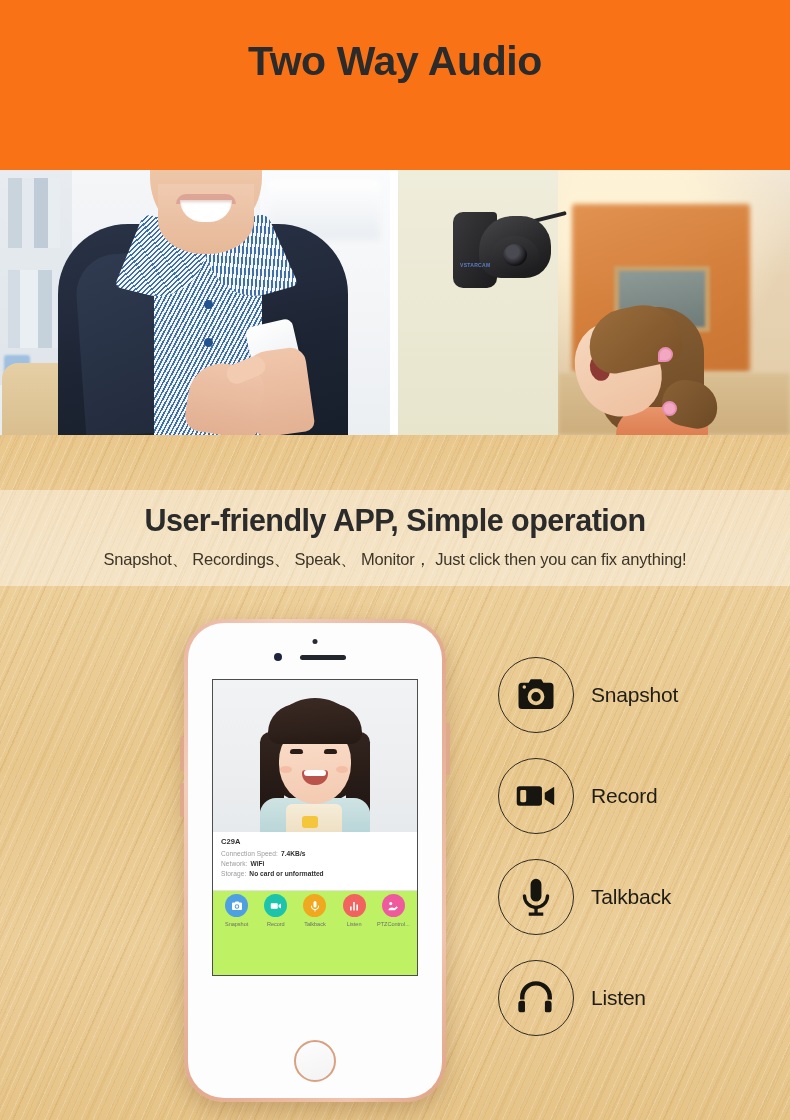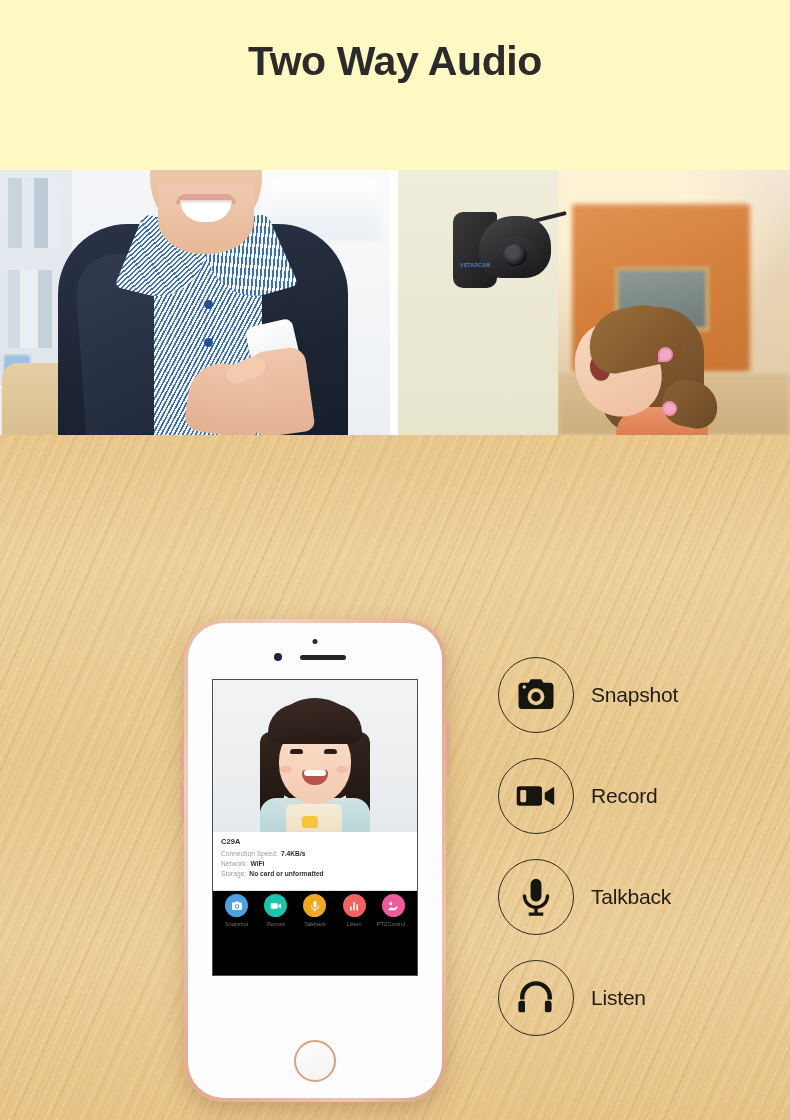--- a/index.html
+++ b/index.html
@@ -6,21 +6,21 @@
   html,body { width:790px; height:1120px; }
   body {
     font-family:"Liberation Sans", sans-serif;
     background:#ffffff;
     overflow:hidden;
     position:relative;
   }
 
   
   .hero-header{
-    width:790px; height:170px; background:#fef9c3;
+    width:790px; height:170px; background:#f97316;
     display:flex; flex-direction:column; align-items:center;
     justify-content:flex-start; padding-top:40px;
   }
   .hero-title{
     font-size:41px; font-weight:bold; color:#2b2b2b;
     letter-spacing:-0.4px; line-height:1.05;
   }
   .hero-sub{
     margin-top:19px; font-size:16.5px; color:#4a4a4a;
     letter-spacing:-0.15px; white-space:nowrap;
@@ -292,21 +292,21 @@
   .phone-front-cam{
     position:absolute; left:86px; top:30px; width:8px; height:8px;
     background:#1d2340; border-radius:50%;
   }
   .phone-speaker{
     position:absolute; left:112px; top:32px; width:46px; height:5px;
     background:#23262c; border-radius:3px;
   }
   .phone-screen{
     position:absolute; left:24px; top:56px; width:206px; height:297px;
-    background:#000000; border:1px solid #4d4d4d; overflow:hidden;
+    background:#bef264; border:1px solid #4d4d4d; overflow:hidden;
   }
   .phone-home{
     position:absolute; left:50%; bottom:16px; transform:translateX(-50%);
     width:42px; height:42px; border-radius:50%;
     border:2.5px solid #d9a183;
     background:linear-gradient(160deg,#fdfdfd,#f3f3f3);
   }
   .phone-btn-left{
     position:absolute; left:-4px; top:118px; width:4px; height:34px;
     background:#dfa98c; border-radius:2px 0 0 2px;
@@ -502,20 +502,24 @@
       <div class="g-hair-front"></div>
       <div class="g-tail"></div>
       <div class="g-clip c1"></div>
       <div class="g-clip c2"></div>
     </div>
   </div>
 </div>
 
 <div class="wood">
 
+  <div class="wood-band">
+    <div class="wood-title">User-friendly APP, Simple operation</div>
+    <div class="wood-sub">Snapshot、 Recordings、 Speak、 Monitor， Just click then you can fix anything!</div>
+  </div>
 
   <div class="phone">
     <div class="phone-btn-left"></div>
     <div class="phone-btn-left2"></div>
     <div class="phone-btn-right"></div>
     <div class="phone-inner">
       <div class="phone-cam"></div>
       <div class="phone-front-cam"></div>
       <div class="phone-speaker"></div>
 

